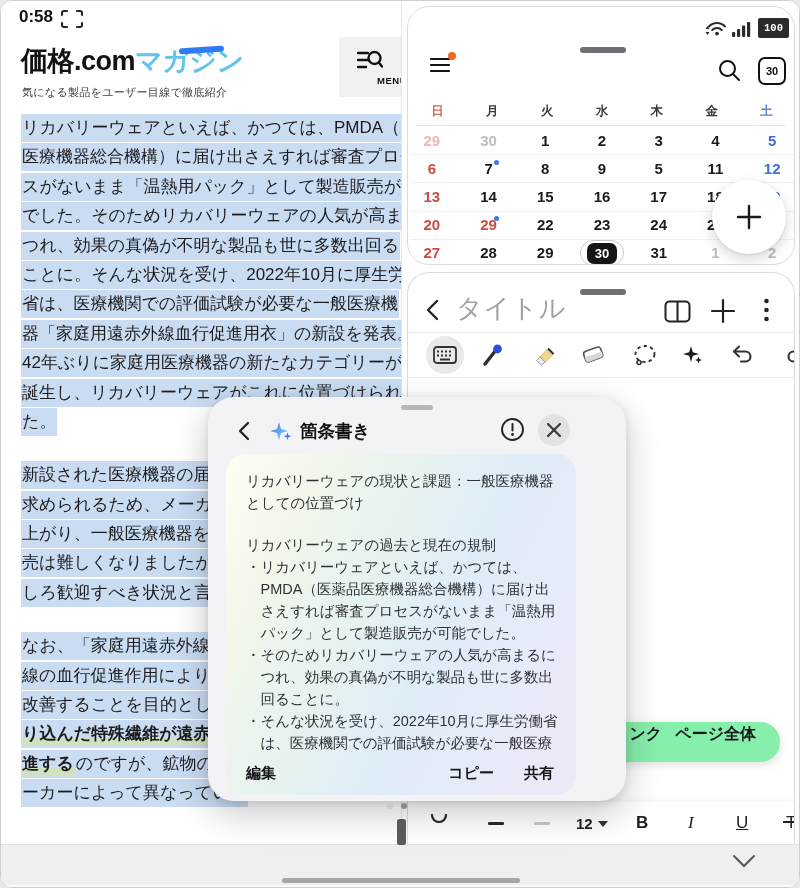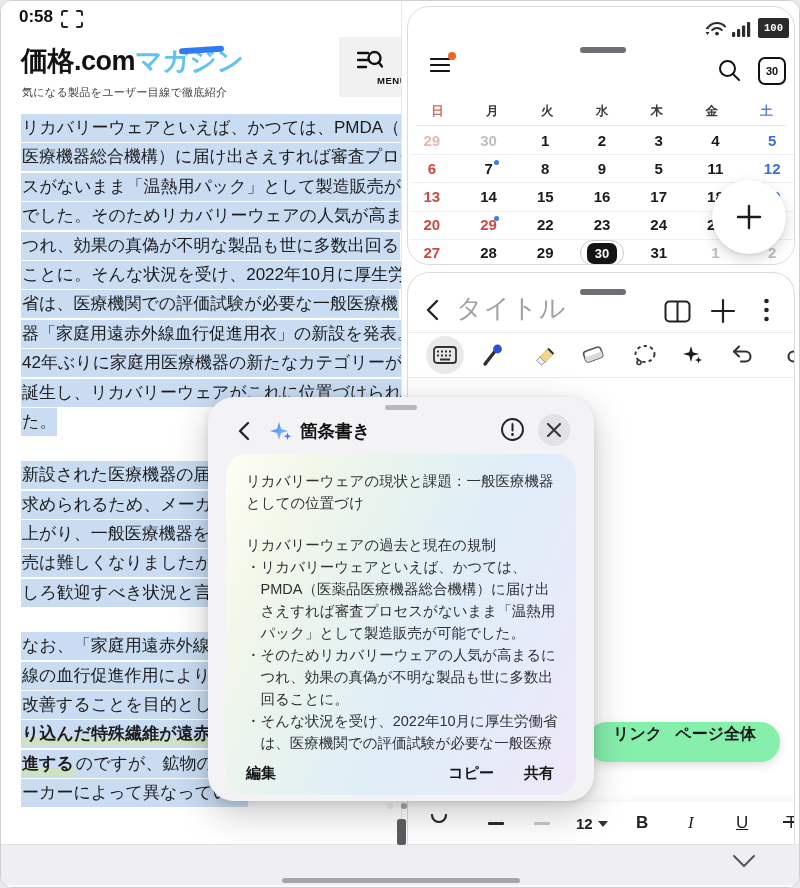--- a/index.html
+++ b/index.html
@@ -82,21 +82,21 @@
   .partial-dash.light{background:#C8C8CC;}
 
   
   #bottom-band{position:absolute;left:0;top:843px;width:800px;height:41px;background:#EFEFF1;border-top:1px solid #E3E3E5;z-index:8;box-sizing:border-box;}
   .band-chevron{position:absolute;left:731px;top:9px;cursor:pointer;}
   #bottom-white{position:absolute;left:0;top:884px;width:800px;height:4px;background:#FBFBFD;z-index:8;}
   #home-indicator{position:absolute;left:281px;top:877px;width:238px;height:5px;border-radius:3px;background:#A6A6AA;z-index:9;cursor:grab;}
   #divider-handle{position:absolute;left:396px;top:818px;width:9px;height:26px;border-radius:2.5px;background:#59595E;z-index:30;cursor:col-resize;}
 
   
-  #popup{position:absolute;left:207px;top:396px;width:386px;height:404px;background:#F3F3F6;border-radius:26px;
+  #popup{position:absolute;left:207px;top:396px;width:418px;height:404px;background:#F3F3F6;border-radius:26px;
     box-shadow:0 12px 36px rgba(0,0,0,.22),0 2px 8px rgba(0,0,0,.10);z-index:20;}
   .popup-handle{position:absolute;left:50%;transform:translateX(-50%);top:8px;width:32px;height:5px;border-radius:3px;background:#B7B7BC;cursor:grab;}
   .popup-back{position:absolute;left:30px;top:24px;cursor:pointer;}
   .popup-spark{position:absolute;left:61px;top:22px;}
   .popup-title{position:absolute;left:92px;top:22px;font-size:17.5px;font-weight:800;color:#111;}
   .popup-info{position:absolute;left:292px;top:20px;cursor:pointer;}
   .popup-close{position:absolute;left:330px;top:17px;width:32px;height:32px;border-radius:50%;background:#E2E2E6;display:flex;align-items:center;justify-content:center;cursor:pointer;}
   .ai-card{position:absolute;left:18px;top:57px;width:350px;height:341px;border-radius:20px;overflow:hidden;
     background:linear-gradient(115deg,#FFFEF4 0%,#F2F7EA 18%,#E7F3EF 38%,#DFEDF8 58%,#E6EBFA 78%,#EFE8F7 100%);}
   .ai-content{position:absolute;left:20px;right:16px;top:16px;max-height:280px;overflow:hidden;font-size:14.5px;line-height:22px;color:#2F3134;}

